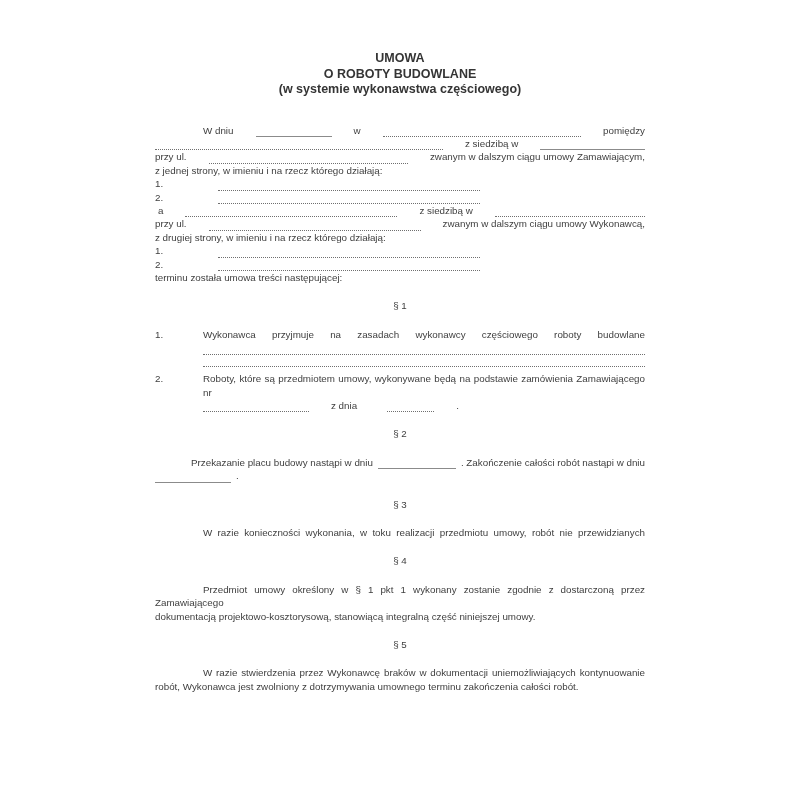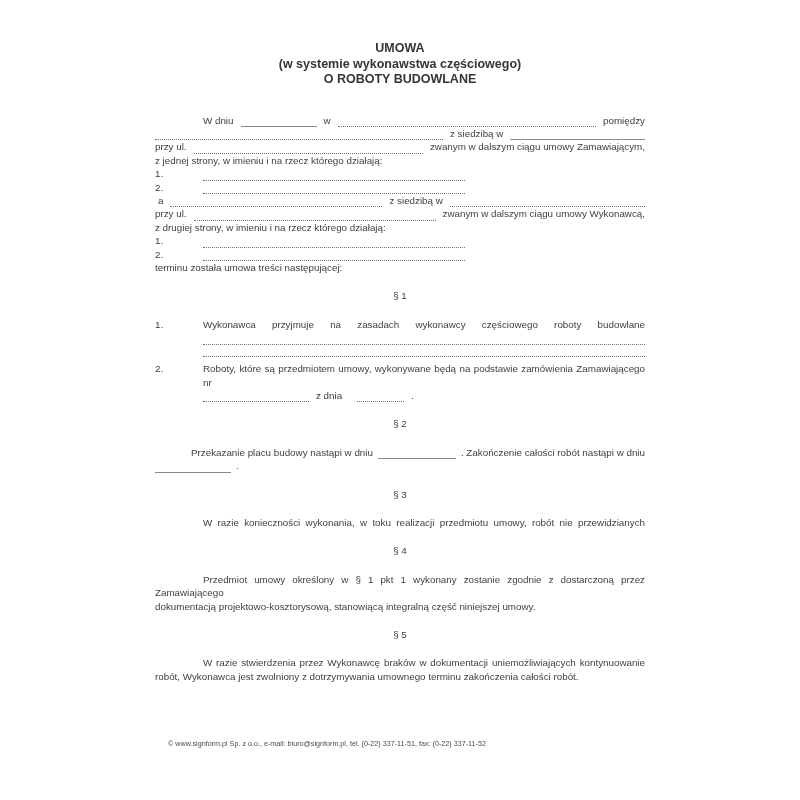--- a/index.html
+++ b/index.html
@@ -1,28 +1,28 @@
 <!DOCTYPE html>
 <html lang="pl"><head>
 <meta charset="utf-8">
 <style>
   html,body{margin:0;padding:0;}
   body{
     width:800px;height:800px;background:#ffffff;overflow:hidden;
     font-family:"Liberation Sans",sans-serif;
   }
   .doc{
-    width:490px;margin:2px auto;padding-top:39px;
+    width:490px;margin:12px auto;padding-top:39px;
     font-size:9.8px;line-height:13.4px;color:#3e3e3e;
   }
   .title{
     text-align:center;font-weight:bold;font-size:12.5px;line-height:15.5px;
     margin-bottom:26px;color:#353535;
   }
-  .line{display:flex;align-items:flex-end;column-gap:7px;min-height:13.4px;}
+  .line{display:flex;align-items:flex-end;column-gap:22px;min-height:13.4px;}
   .line > span{white-space:nowrap;}
   .blank{flex:0 0 auto;height:10px;border-bottom:1px solid #8b8b8b;}
   .blank.dotted{border-bottom:1px dotted #6f6f6f;}
   .grow{flex:1 1 auto;min-width:30px;}
   .shrinkable{flex:0 1 88px;min-width:40px;}
   .indent{padding-left:48px;}
   .b{font-weight:normal;}
   .num{flex:0 0 41px;}
   .item{display:flex;}
   .inum{flex:0 0 48px;}
@@ -38,22 +38,22 @@
     font-size:7.2px;line-height:9px;color:#4a4a4a;
   }
 </style>
 </head>
 <body>
 
 <div class="doc">
 
   <div class="title">
     <div>UMOWA</div>
+    <div>O ROBOTY BUDOWLANE</div>
     <div>(w systemie wykonawstwa częściowego)</div>
-    <div>O ROBOTY BUDOWLANE</div>
   </div>
 
   <div>
 
     <div class="line indent">
       <span>W dniu</span>
       <span class="blank" style="width:76px"></span>
       <span>w</span>
       <span class="blank dotted grow"></span>
       <span>pomiędzy</span>
@@ -159,15 +159,14 @@
     <div class="jline p-l1">Przedmiot umowy określony w § 1 pkt 1 wykonany zostanie zgodnie z dostarczoną przez Zamawiającego</div>
     <div>dokumentacją projektowo-kosztorysową, stanowiącą integralną część niniejszej umowy.</div>
   </div>
 
   <div class="s-mark">§ 5</div>
   <div>
     <div class="jline p-l1">W razie stwierdzenia przez Wykonawcę braków w dokumentacji uniemożliwiających kontynuowanie</div>
     <div>robót, Wykonawca jest zwolniony z dotrzymywania umownego terminu zakończenia całości robót.</div>
   </div>
 
-  <div class="footer">© www.signform.pl Sp. z o.o., e-mail: biuro@signform.pl, tel. (0-22) 337-11-51, fax: (0-22) 337-11-52</div>
 
 </div>
 
 </body></html>

